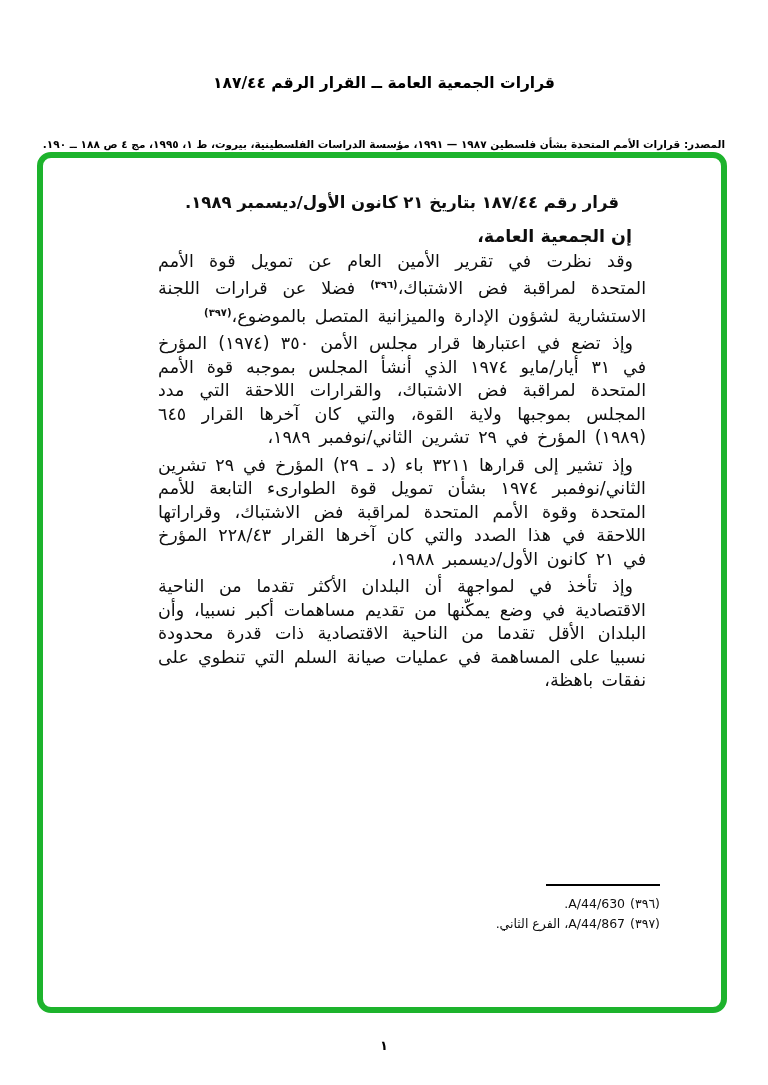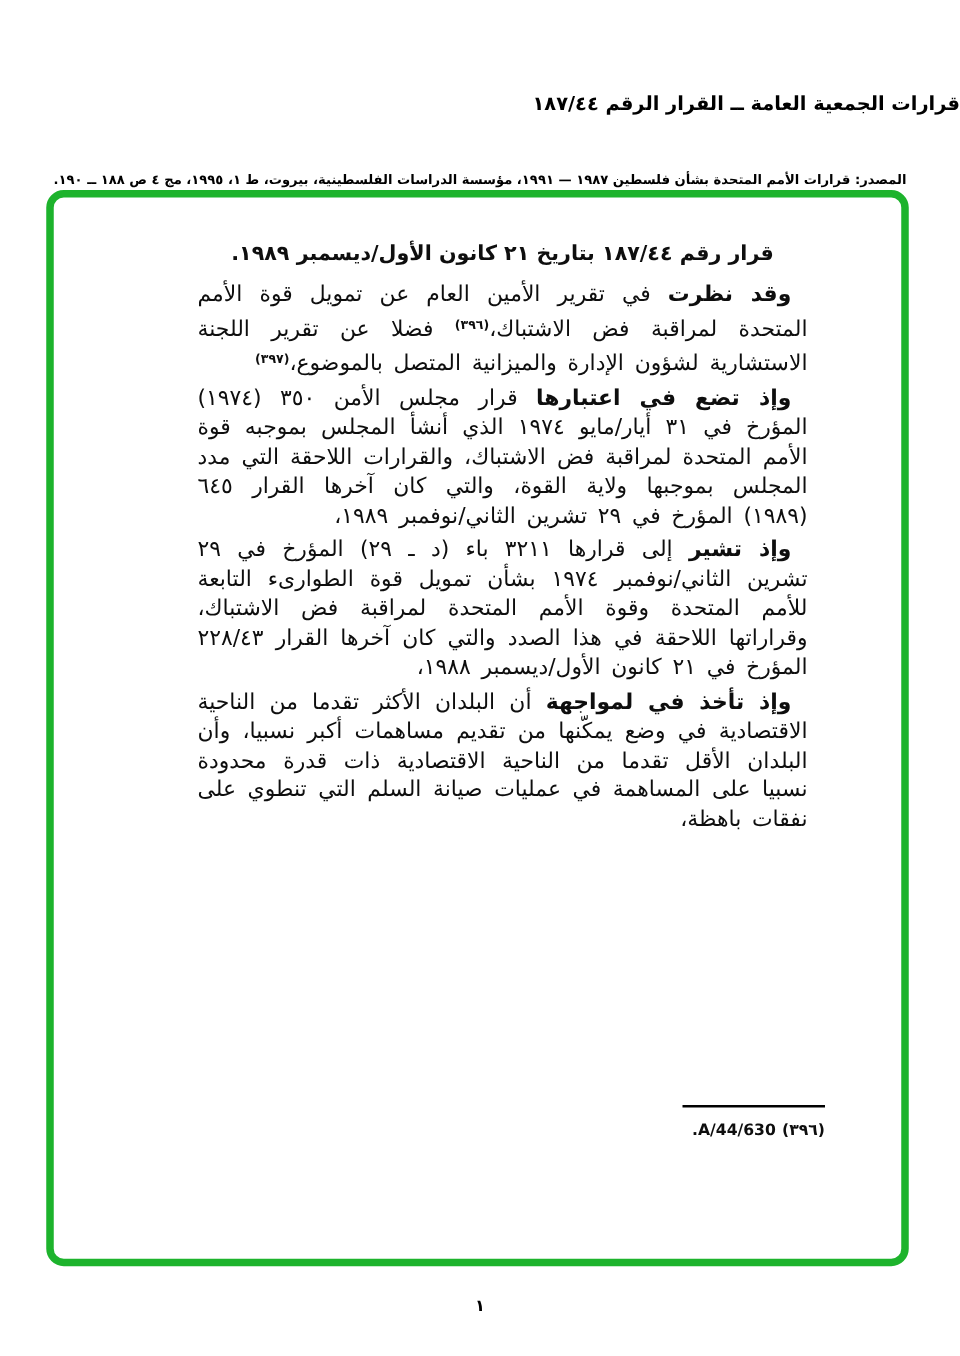--- a/index.html
+++ b/index.html
@@ -6,21 +6,21 @@
   body{
     width:768px;height:1085px;
     background:#ffffff;
     position:relative;
     font-family:"DejaVu Sans", sans-serif;
     color:#0e0e0e;
     overflow:hidden;
   }
   .header-title{
     position:absolute;top:74px;left:0;right:0;
-    direction:rtl;
+    direction:rtl;text-align:center;
     font-size:15.5px;font-weight:bold;color:#000;
   }
   .source-line{
     position:absolute;top:106px;left:26px;right:26px;
     direction:rtl;text-align:center;
     font-size:10.5px;font-weight:bold;color:#000;
     white-space:nowrap;
     margin-top:32px;
   }
   .green-box{
@@ -42,61 +42,65 @@
   .opening{
     font-size:17.5px;font-weight:bold;line-height:23.5px;
     text-align:right;text-indent:14px;margin:0 0 1px 0;
   }
   .para{
     font-size:17.5px;line-height:23.5px;
     text-align:justify;text-indent:13px;
     word-spacing:3px;
     margin:0 0 4px 0;
   }
-  .b{font-weight:bold;}
+  .b{font-weight:normal;}
   .sup{font-size:10px;vertical-align:6px;font-weight:bold;letter-spacing:0;}
   .footnotes{
     position:absolute;top:726px;right:61px;width:260px;
     direction:rtl;text-align:right;
   }
   .fn-rule{
     width:114px;height:0;
     border-top:2px solid #000;
     margin:0 0 8px auto;
     margin-right:0;
   }
   .fn-line{
-    font-size:12.5px;font-weight:bold;line-height:20px;
+    font-size:12.5px;font-weight:normal;line-height:20px;
     white-space:nowrap;
   }
   .fn-marker{margin-left:5px;}
   .page-num{
     position:absolute;top:1038px;left:0;right:0;
     text-align:center;font-size:13px;font-weight:bold;color:#000;
   }
 </style>
 </head>
 <body style="color: rgb(14, 14, 14);">
 
 <div class="header-title">قرارات الجمعية العامة ــ القرار الرقم ١٨٧/٤٤</div>
 
 <div class="source-line">المصدر: قرارات الأمم المتحدة بشأن فلسطين ١٩٨٧ — ١٩٩١، مؤسسة الدراسات الفلسطينية، بيروت، ط ١، ١٩٩٥، مج ٤ ص ١٨٨ ــ ١٩٠.</div>
 
 <div class="green-box" style="border-color: rgb(29, 179, 44);">
   <div class="doc">
     <div class="doc-title">قرار رقم ١٨٧/٤٤ بتاريخ ٢١ كانون الأول/ديسمبر ١٩٨٩.</div>
+    <div class="opening">إن الجمعية العامة،</div>
     <div>
-        <div class="para"><span class="b">وقد نظرت</span><span> في تقرير الأمين العام عن تمويل قوة الأمم المتحدة لمراقبة فض الاشتباك،</span><span class="sup">(٣٩٦)</span><span> فضلا عن تقرير اللجنة الاستشارية لشؤون الإدارة والميزانية المتصل بالموضوع،</span><span class="sup">(٣٩٧)</span></div>
+        <div class="para"><span class="b">وقد نظرت</span><span> في تقرير الأمين العام عن تمويل قوة الأمم المتحدة لمراقبة فض الاشتباك،</span><span class="sup">(٣٩٦)</span><span> فضلا عن قرارات اللجنة الاستشارية لشؤون الإدارة والميزانية المتصل بالموضوع،</span><span class="sup">(٣٩٧)</span></div>
         <div class="para"><span class="b">وإذ تضع في اعتبارها</span><span> قرار مجلس الأمن ٣٥٠ (١٩٧٤) المؤرخ في ٣١ أيار/مايو ١٩٧٤ الذي أنشأ المجلس بموجبه قوة الأمم المتحدة لمراقبة فض الاشتباك، والقرارات اللاحقة التي مدد المجلس بموجبها ولاية القوة، والتي كان آخرها القرار ٦٤٥ (١٩٨٩) المؤرخ في ٢٩ تشرين الثاني/نوفمبر ١٩٨٩،</span></div>
         <div class="para"><span class="b">وإذ تشير</span><span> إلى قرارها ٣٢١١ باء (د ـ ٢٩) المؤرخ في ٢٩ تشرين الثاني/نوفمبر ١٩٧٤ بشأن تمويل قوة الطوارىء التابعة للأمم المتحدة وقوة الأمم المتحدة لمراقبة فض الاشتباك، وقراراتها اللاحقة في هذا الصدد والتي كان آخرها القرار ٢٢٨/٤٣ المؤرخ في ٢١ كانون الأول/ديسمبر ١٩٨٨،</span></div>
         <div class="para"><span class="b">وإذ تأخذ في لمواجهة</span><span> أن البلدان الأكثر تقدما من الناحية الاقتصادية في وضع يمكّنها من تقديم مساهمات أكبر نسبيا، وأن البلدان الأقل تقدما من الناحية الاقتصادية ذات قدرة محدودة نسبيا على المساهمة في عمليات صيانة السلم التي تنطوي على نفقات باهظة،</span></div>
       </div>
   </div>
 
   <div class="footnotes">
     <div class="fn-rule"></div>
     <div class="fn-line">
       <span class="fn-marker">(٣٩٦)</span><span>A/44/630.</span>
     </div>
+    <div class="fn-line">
+      <span class="fn-marker">(٣٩٧)</span><span>A/44/867، الفرع الثاني.</span>
+    </div>
   </div>
 </div>
 
 <div class="page-num">١</div>
 
 </body></html>

